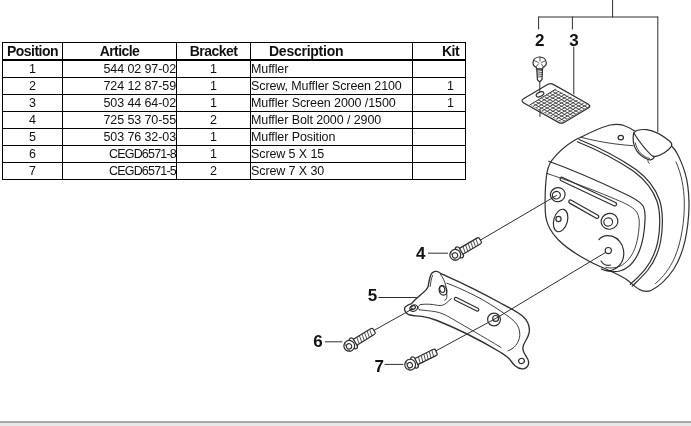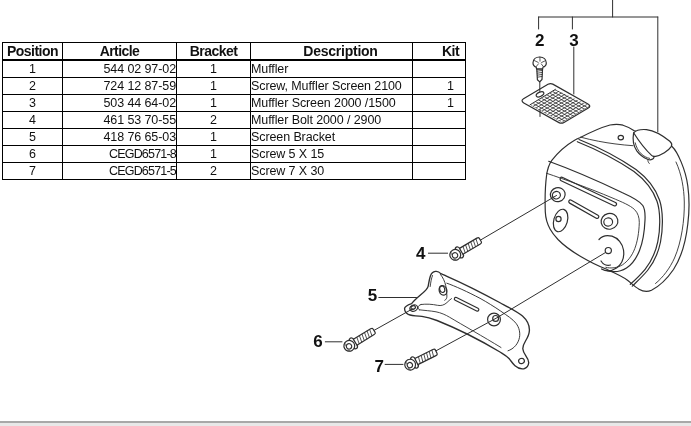--- a/index.html
+++ b/index.html
@@ -8,21 +8,21 @@
 #tbl{position:absolute;left:2px;top:42px;border-collapse:collapse;table-layout:fixed;border-right:1px solid #000;}
 #tbl td{border:1px solid #000;padding:0;margin:0;font-size:12.5px;color:#111;
  white-space:nowrap;overflow:hidden;height:16px;vertical-align:middle;letter-spacing:-0.1px;}
 #tbl tr.pf td{height:28px;border-bottom:2px solid #000;font-weight:bold;font-size:13px;
  padding-left:8px;padding-bottom:3px;letter-spacing:-0.5px;}
 #tbl tr.hd td{height:16px;border-bottom:2px solid #000;font-weight:bold;font-size:14px;
  text-align:center;letter-spacing:-0.55px;}
 #tbl td.c{text-align:center;}
 #tbl td.art{text-align:right;padding-left:14px;}
 #tbl td.dsc{text-align:left;padding-left:0;}
-#tbl tr.hd td.dh{text-align:center;padding-left:18px;letter-spacing:-0.25px;}
+#tbl tr.hd td.dh{text-align:left;padding-left:18px;letter-spacing:-0.25px;}
 #tbl td.kit{padding-right:6px;padding-left:29px;}
 #tbl td.ceg{letter-spacing:-0.8px;margin-top:27px;}
 #botline{position:absolute;left:0;top:421px;width:691px;height:2px;background:#a8a8a8;}
 #botband{position:absolute;left:0;top:423px;width:691px;height:3px;background:#e8e8e8;}
 svg{position:absolute;left:0;top:0;}
 .lbl{font-family:"Liberation Sans",sans-serif;font-weight:bold;font-size:17px;fill:#111;}
 </style>
 </head>
 <body>
 <svg width="691" height="426" viewBox="0 0 691 426" fill="none" stroke="#2f2f2f" stroke-width="1.2" stroke-linecap="round" stroke-linejoin="round">
@@ -280,30 +280,30 @@
       </tr>
 <tr>
         <td class="c">3</td>
         <td class="art">503 44 64-02</td>
         <td class="c">1</td>
         <td class="dsc">Muffler Screen 2000 /1500</td>
         <td class="c kit">1</td>
       </tr>
 <tr>
         <td class="c">4</td>
-        <td class="art">461 53 70-55</td>
+        <td class="art">725 53 70-55</td>
         <td class="c">2</td>
         <td class="dsc">Muffler Bolt 2000 / 2900</td>
         <td class="c"></td>
       </tr>
 <tr>
         <td class="c">5</td>
-        <td class="art">418 76 65-03</td>
-        <td class="c">1</td>
-        <td class="dsc">Screen Bracket</td>
+        <td class="art">503 76 32-03</td>
+        <td class="c">1</td>
+        <td class="dsc">Muffler Position</td>
         <td class="c"></td>
       </tr>
 <tr>
         <td class="c">6</td>
         <td class="art ceg">CEGD6571-8</td>
         <td class="c">1</td>
         <td class="dsc">Screw 5 X 15</td>
         <td class="c"></td>
       </tr>
 <tr>

